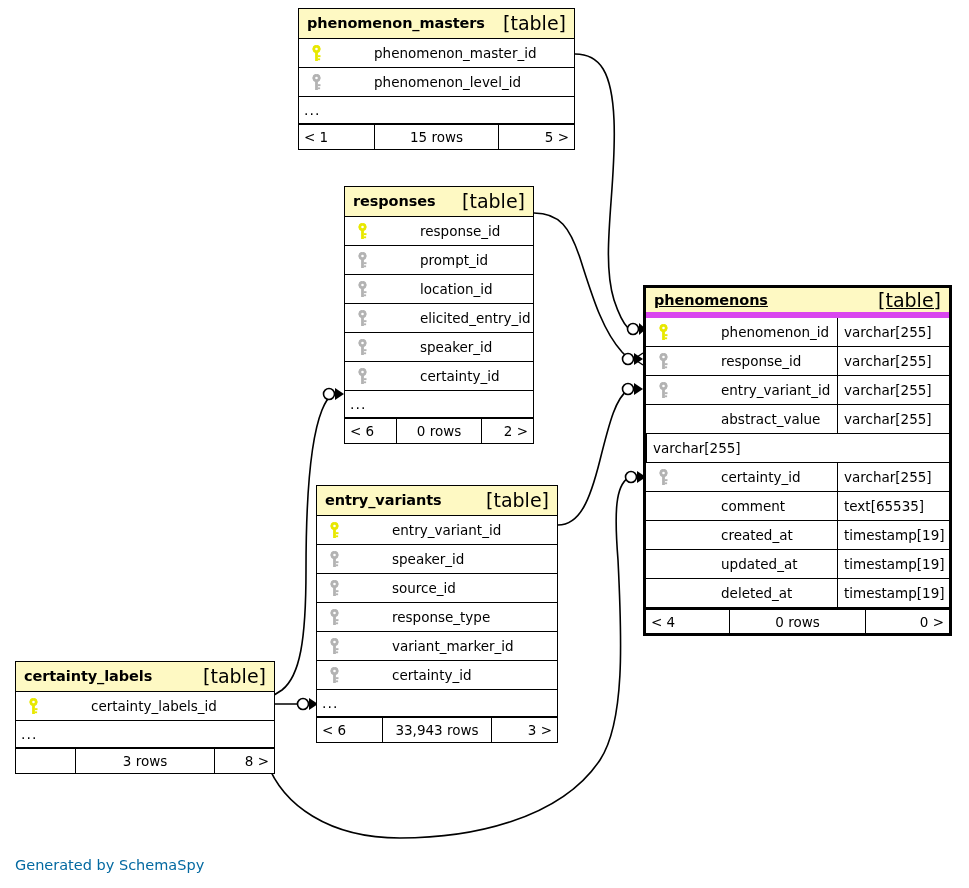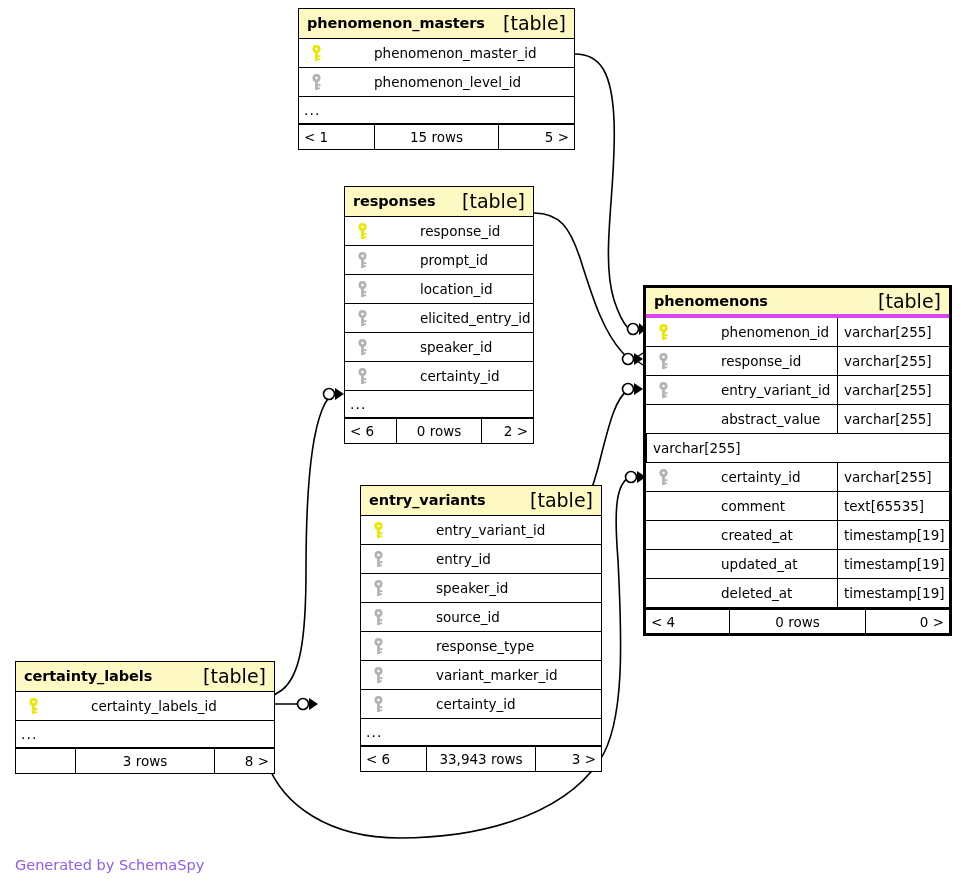--- a/index.html
+++ b/index.html
@@ -24,21 +24,21 @@
   .table-node.focal{border:3px solid #000;}
 
   .t-header{
     display:flex;align-items:center;justify-content:space-between;
     background:#fef9c3;
     border-bottom:1px solid #000;
     padding:4px 8px 5px 8px;
     box-sizing:border-box;
     height:30px;
   }
-  .focal .t-header{border-bottom:4px solid #d946ef;}
+  .focal .t-header{border-bottom:6px solid #d946ef;text-decoration:underline;}
   .t-name{font-weight:bold;font-size:14.5px;letter-spacing:-0.1px;}
   .t-tag{font-size:19px;font-weight:normal;}
 
   .t-row{
     display:flex;align-items:stretch;
     border-bottom:1px solid #000;
     box-sizing:border-box;
     height:29px;
   }
   .t-row:last-of-type{border-bottom:none;}
@@ -83,21 +83,21 @@
   .focal .t-footer{border-top:2px solid #000;}
   .f-cell{display:flex;align-items:center;box-sizing:border-box;padding:0 5px;}
   .f-left{justify-content:flex-start;}
   .f-mid{justify-content:center;border-left:1px solid #000;border-right:1px solid #000;flex:1 1 auto;}
   .f-right{justify-content:flex-end;}
 
   .credit{
     position:absolute;
     left:15px;top:857px;
     font-size:14.5px;
-    color:#8b5cf6;
+    color:#0369a1;
   }
 </style>
 </head>
 <body>
 
 <div id="canvas">
 
   <svg class="edges" viewBox="0 0 969 888" xmlns="http://www.w3.org/2000/svg">
     <g fill="none" stroke="#000" stroke-width="1.6">
 
@@ -376,51 +376,37 @@
             <span class="col-label">deleted_at</span>
           </span>
           <span class="t-col-type" style="width:112px;min-width:112px">timestamp[19]</span>
         </div>
         <div class="t-footer">
           <span class="f-cell f-left" style="width:83px">&lt; 4</span>
           <span class="f-cell f-mid">0 rows</span>
           <span class="f-cell f-right" style="width:83px">0 &gt;</span>
         </div>
       </div>
-      <div class="table-node" style="left: 316px; top: 485px; width: 242px; margin-left: 44px;">
+      <div class="table-node" style="left: 316px; top: 485px; width: 242px;">
         <div class="t-header">
           <span class="t-name">entry_variants</span>
           <span class="t-tag">[table]</span>
         </div>
         <div class="t-row">
           <span class="t-col-name">
             <span class="keyslot">
               <svg width="11" height="17" viewBox="0 0 11 17">
                 <circle cx="5.5" cy="4" r="3.7" fill="#e8e800" stroke="#e8e800" stroke-width="1"></circle>
                 <circle cx="5.5" cy="4" r="1.3" fill="#fff"></circle>
                 <rect x="4.1" y="6.5" width="2.8" height="9.5" fill="#e8e800"></rect>
                 <rect x="6.9" y="10.2" width="2.6" height="1.9" fill="#e8e800"></rect>
                 <rect x="6.9" y="13.4" width="2.2" height="1.8" fill="#e8e800"></rect>
               </svg>
             </span>
             <span class="col-label">entry_variant_id</span>
-          </span>
-        </div>
-        <div class="t-row">
-          <span class="t-col-name">
-            <span class="keyslot">
-              <svg width="11" height="17" viewBox="0 0 11 17">
-                <circle cx="5.5" cy="4" r="3.7" fill="#b3b3b3" stroke="#b3b3b3" stroke-width="1"></circle>
-                <circle cx="5.5" cy="4" r="1.3" fill="#fff"></circle>
-                <rect x="4.1" y="6.5" width="2.8" height="9.5" fill="#b3b3b3"></rect>
-                <rect x="6.9" y="10.2" width="2.6" height="1.9" fill="#b3b3b3"></rect>
-                <rect x="6.9" y="13.4" width="2.2" height="1.8" fill="#b3b3b3"></rect>
-              </svg>
-            </span>
-            <span class="col-label">entry_id</span>
           </span>
         </div>
         <div class="t-row">
           <span class="t-col-name">
             <span class="keyslot">
               <svg width="11" height="17" viewBox="0 0 11 17">
                 <circle cx="5.5" cy="4" r="3.7" fill="#b3b3b3" stroke="#b3b3b3" stroke-width="1"></circle>
                 <circle cx="5.5" cy="4" r="1.3" fill="#fff"></circle>
                 <rect x="4.1" y="6.5" width="2.8" height="9.5" fill="#b3b3b3"></rect>
                 <rect x="6.9" y="10.2" width="2.6" height="1.9" fill="#b3b3b3"></rect>

